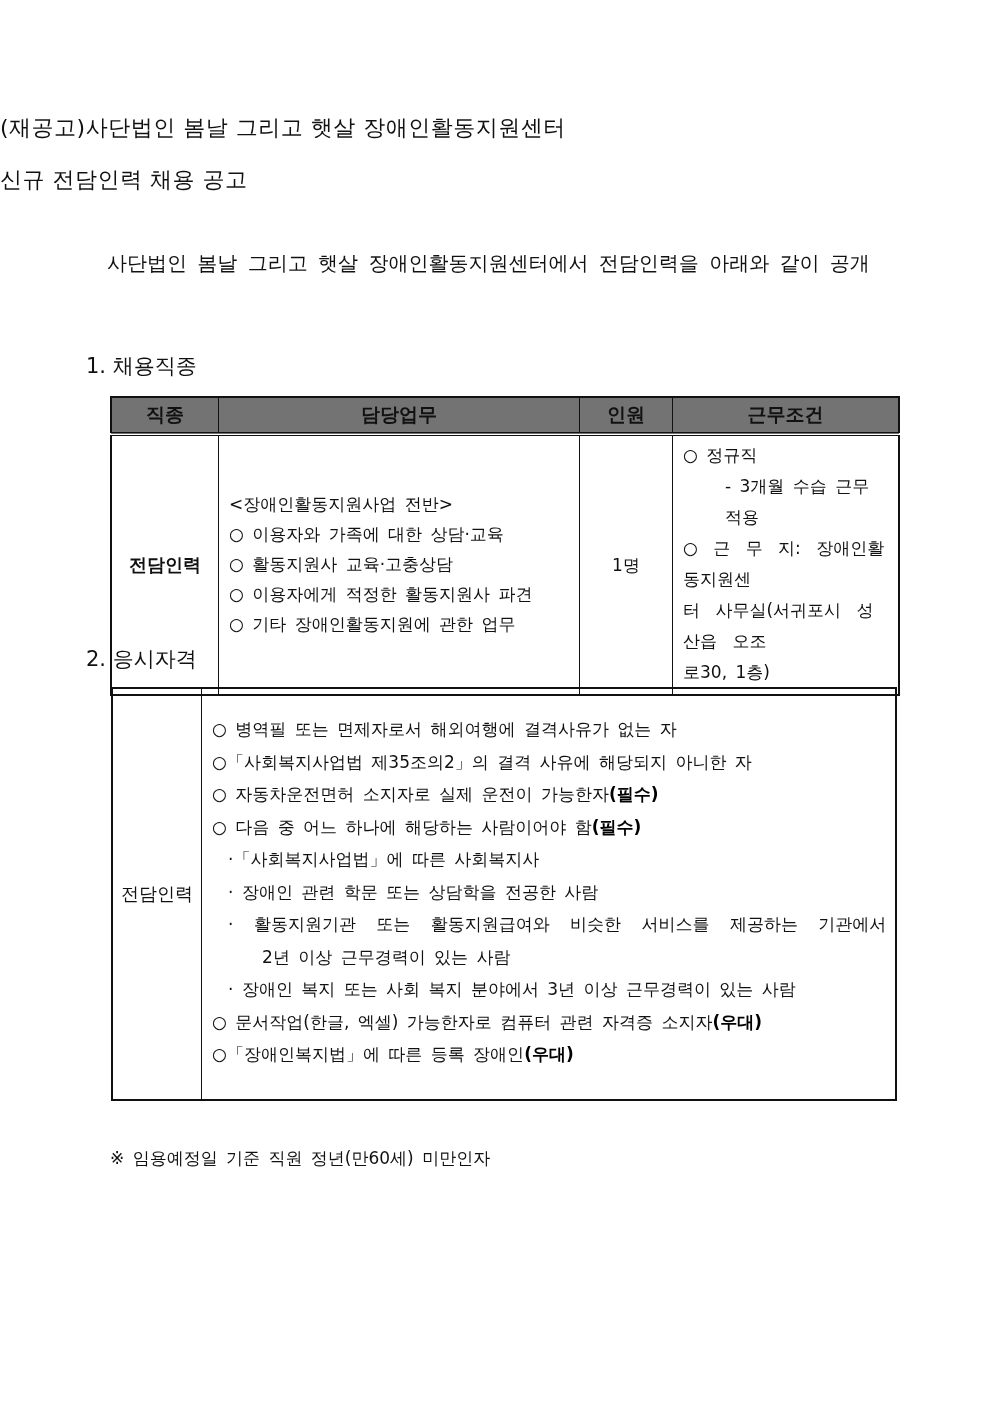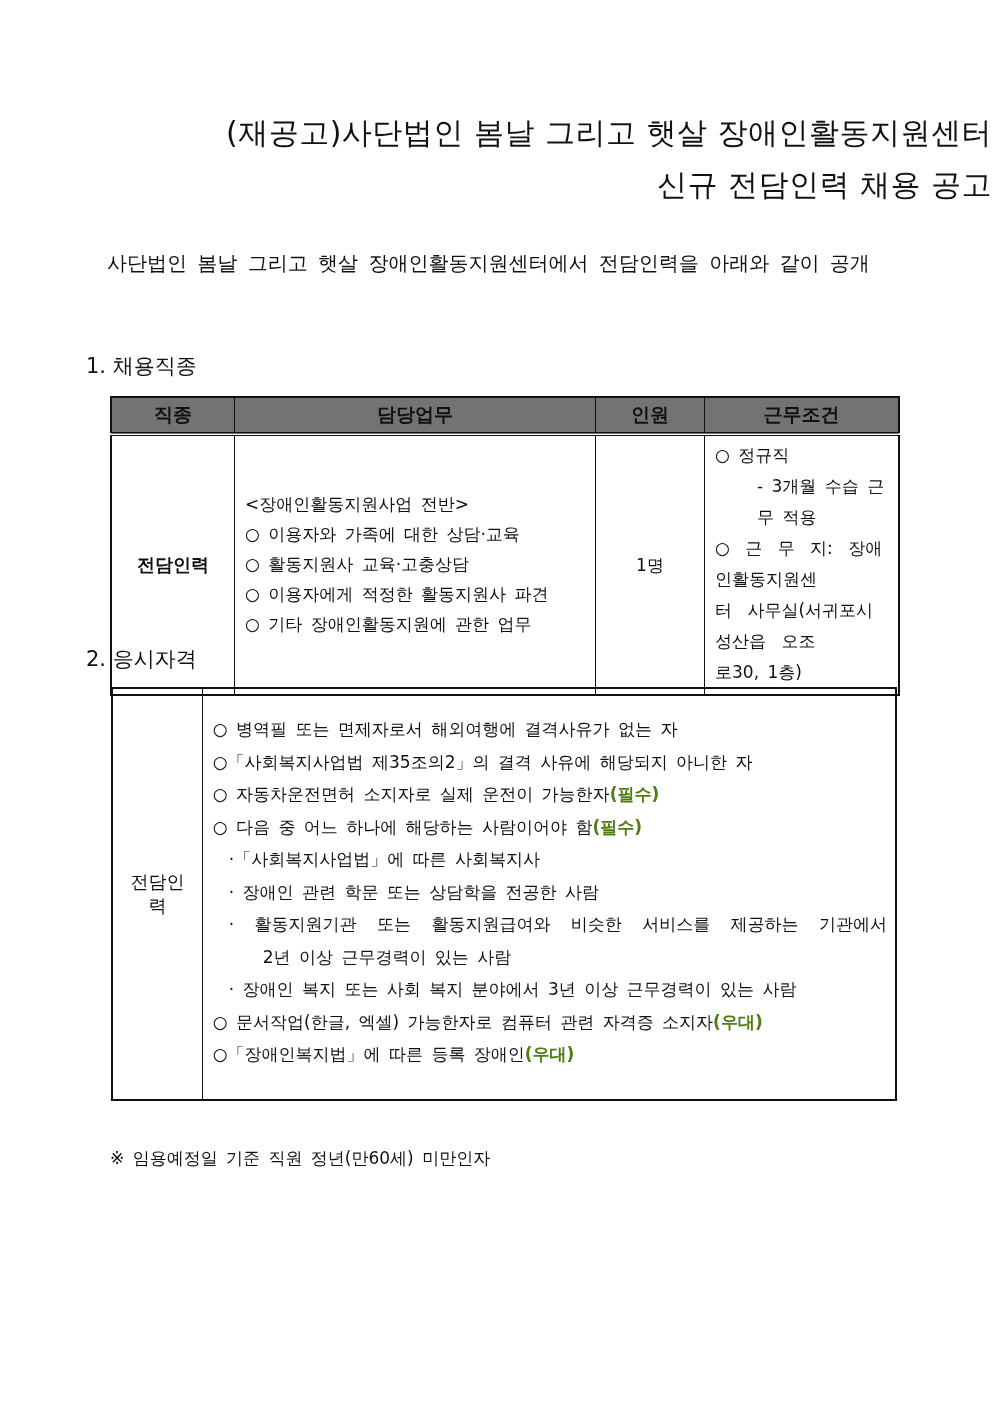--- a/index.html
+++ b/index.html
@@ -17,22 +17,22 @@
   }
   .page {
     position: absolute;
     left: 0; top: 0;
     width: 992px; height: 1403px;
   }
   .title {
     position: absolute;
     left: 0;
     width: 992px;
-    text-align: right;
-    font-size: 30px;
+    text-align: left;
+    font-size: 22px;
     letter-spacing: 0.5px;
     color: #111;
   }
   .title.l1 { top: 113px; }
   .title.l2 { top: 165px; }
   .intro {
     position: absolute;
     left: 85px;
     width: 822px;
     font-size: 20px;
@@ -73,21 +73,21 @@
     font-size: 19px;
     height: 34px;
     padding: 0;
     border-left: 1px solid #111;
     border-right: 1px solid #111;
     border-bottom: 4px double #111;
   }
   td {
     border: 1px solid #111;
     vertical-align: middle;
-    padding: 16px;
+    padding: 8px;
   }
   .t1 td.job {
     width: 90px;
     text-align: center;
     font-weight: bold;
     font-size: 18px;
   }
   .t1 td.duties {
     width: 340px;
     padding: 6px 10px 8px 10px;
@@ -120,21 +120,21 @@
     font-size: 17px;
     line-height: 32.5px;
     word-spacing: 3px;
   }
   .t2 tr.body-row { height: 406px; }
   .crit-line { white-space: nowrap; }
   .crit-sub { padding-left: 16px; white-space: nowrap; }
   .crit-sub.wide { word-spacing: 15px; }
   .crit-sub-cont { padding-left: 50px; white-space: nowrap; }
   .tag {
-    color: #4d7c0f;
+    color: #000000;
     font-weight: bold;
   }
   .footnote {
     position: absolute;
     left: 110px;
     top: 1147px;
     font-size: 17px;
     word-spacing: 3px;
   }
 </style>

